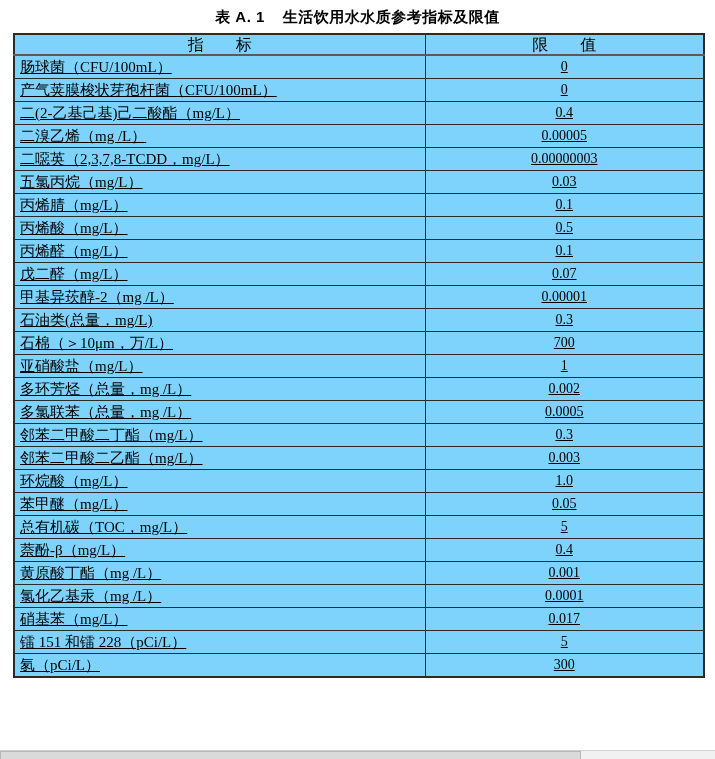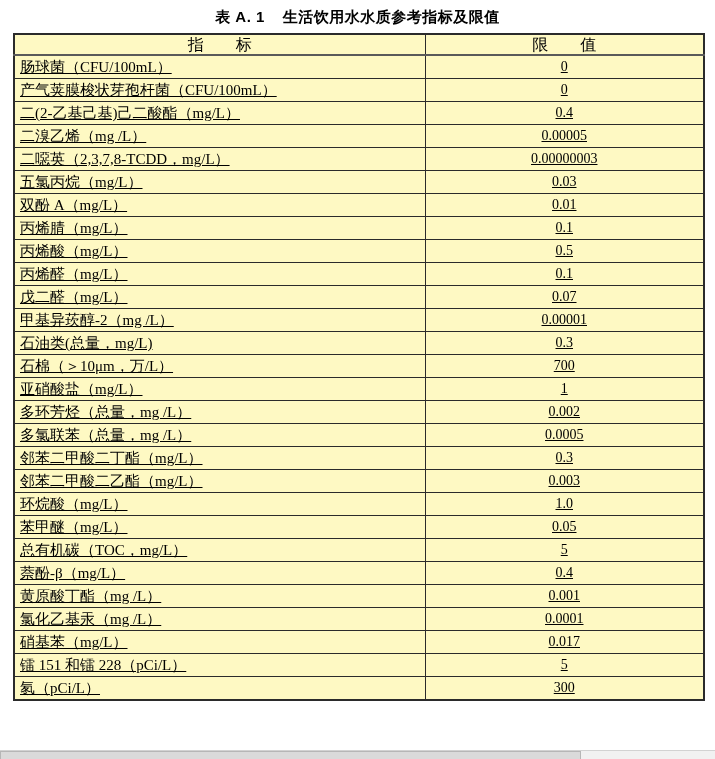--- a/index.html
+++ b/index.html
@@ -25,21 +25,21 @@
   }
   .doc-title .title-text {
     margin-left: 18px;
   }
   table.ref-table {
     border-collapse: collapse;
     table-layout: fixed;
     width: 690px;
     margin-left: 13px;
     border: 2px solid #2b2b2b;
-    background: #fef9c3;
+    background: #7dd3fc;
   }
   col.col-ind { width: 411px; }
   col.col-lim { width: 279px; }
   th {
     font-weight: normal;
     font-size: 16px;
     height: 19px;
     line-height: 19px;
     padding: 0;
     text-align: center;
@@ -126,24 +126,20 @@
         </tr>
         <tr>
           <td class="ind">二噁英（2,3,7,8-TCDD，mg/L）</td>
           <td class="lim">0.00000003</td>
         </tr>
         <tr>
           <td class="ind">五氯丙烷（mg/L）</td>
           <td class="lim">0.03</td>
         </tr>
         <tr>
-          <td class="ind">双酚 A（mg/L）</td>
-          <td class="lim">0.01</td>
-        </tr>
-        <tr>
           <td class="ind">丙烯腈（mg/L）</td>
           <td class="lim">0.1</td>
         </tr>
         <tr>
           <td class="ind">丙烯酸（mg/L）</td>
           <td class="lim">0.5</td>
         </tr>
         <tr>
           <td class="ind">丙烯醛（mg/L）</td>
           <td class="lim">0.1</td>

